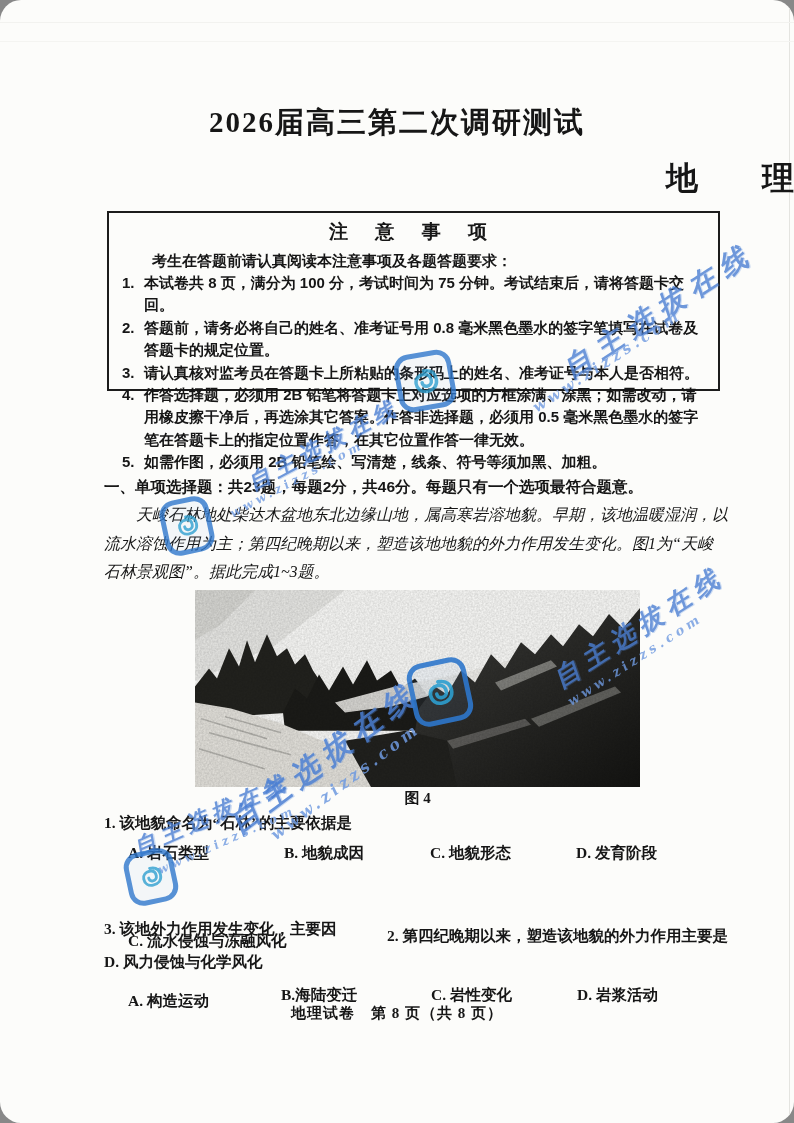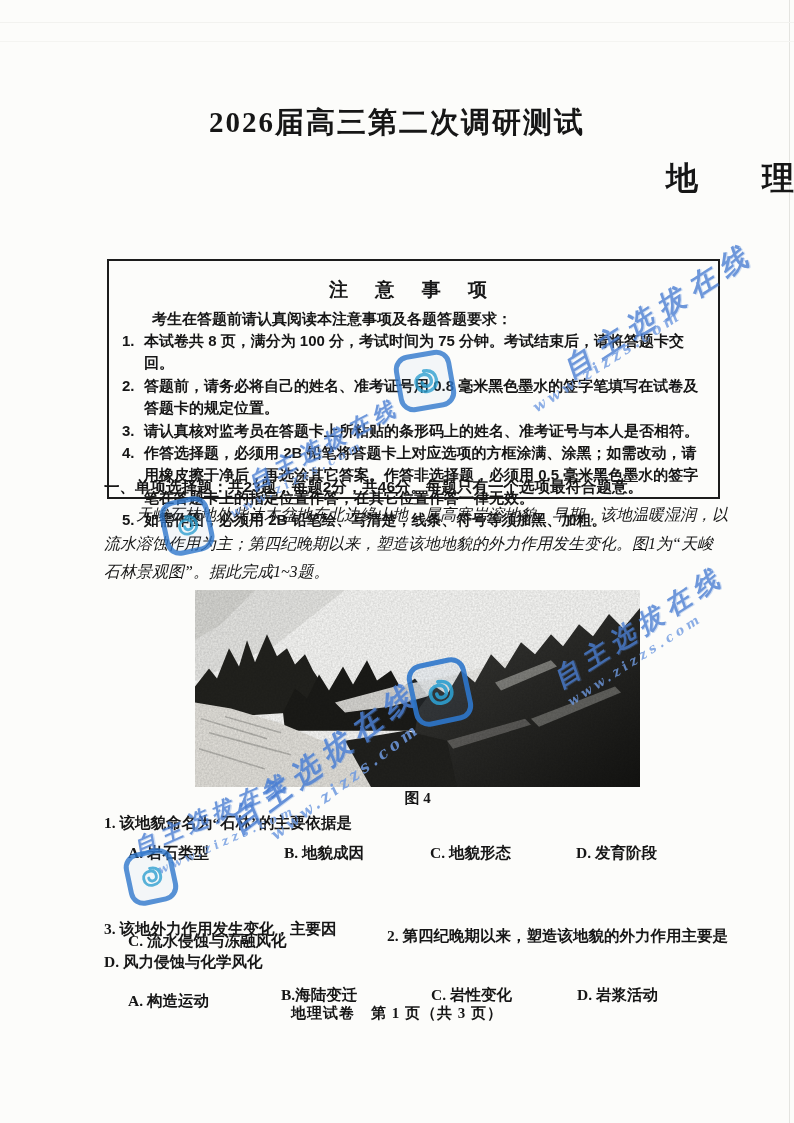--- a/index.html
+++ b/index.html
@@ -1,35 +1,36 @@
 <!DOCTYPE html>
 <html><head>
 <meta charset="utf-8">
 <style>
   * { margin:0; padding:0; box-sizing:border-box; }
   html,body { background:#888; }
   .page {
     position:relative; width:794px; height:1123px; margin:0 auto;
     background:#fcfcfa; overflow:hidden; color:#161616;
     font-family:"Liberation Serif", serif;
+    border-radius:21px;
   }
   .abs { position:absolute; }
   
   .scan-line-v { right:4px; top:0; bottom:0; width:1px; background:#e4e4e0; }
   .scan-line-h1 { left:0; right:0; top:22px; height:1px; background:#f2f2ef; }
   .scan-line-h2 { left:0; right:0; top:41px; height:1px; background:#f4f4f1; }
 
   .title { left:0; right:0; top:103px; text-align:center;
     font-size:29px; font-weight:700; letter-spacing:2px; }
   .subject { left:8px; right:0; top:157px; text-align:right;
     font-size:32px; font-weight:700; }
 
-  .notice { left:107px; top:211px; width:613px; height:240px;
-    border:2px solid #1c1c1c; padding:15px 13px 0 13px;
-    font-family:"Liberation Sans", sans-serif; font-size:15px;margin-top:48px; }
+  .notice { left:107px; top:211px; width:613px; height:180px;
+    border:2px solid #1c1c1c; padding:5px 13px 0 13px;
+    font-family:"Liberation Sans", sans-serif; font-size:15px; }
   .notice-heading { text-align:center; font-size:19px; font-weight:700;
     letter-spacing:11px; margin:1px 0 5px 0; }
   .notice-intro { font-weight:700; text-indent:2em; line-height:22px; }
   .notice-list { list-style:none; }
   .notice-list li { display:flex; font-weight:700; line-height:22.4px; }
   .notice-num { flex:0 0 22px; }
   .notice-text { flex:1; }
 
   .sec-head { left:104px; top:477px; width:622px;
     font-family:"Liberation Sans", sans-serif; font-size:15.5px; font-weight:700; }
@@ -150,21 +151,21 @@
   </div>
 
   <div class="abs qline q-stem" style="top:919px;">3. 该地外力作用发生变化，主要因</div>
   <div class="abs qline opt-row" style="top:985px;">
     <span class="opt ml w5">A. 构造运动</span>
     <span class="opt w6">B.海陆变迁</span>
     <span class="opt w3">C. 岩性变化</span>
     <span class="opt">D. 岩浆活动</span>
   </div>
 
-  <div class="abs footer">地理试卷　第 1 页（共 3 页）</div>
+  <div class="abs footer">地理试卷　第 8 页（共 8 页）</div>
 
   <div class="wm wm-logo" style="left:396px; top:352px; width:58px; height:58px; transform:rotate(-10deg);">
     <svg viewBox="0 0 40 40">
         <path d="M20 8 C30 8 33 14 33 20 C33 28 27 32 20 32 C13 32 9 27 9 21 C9 15 14 12 19 12 C25 12 27 16 27 20 C27 24 24 26 21 26 C18 26 16 24 16 21" fill="none" stroke="#2e9fd0" stroke-width="4" stroke-linecap="round"></path>
       </svg>
   </div>
   <div class="wm wm-brand" style="left:548px; top:292px; font-size:28px; letter-spacing:9px; transform:rotate(-33deg);">自主选拔在线</div>
   <div class="wm wm-url" style="left:520px; top:352px; font-size:15px; transform:rotate(-33deg);">www.zizzs.com</div>
 
   <div class="wm wm-logo" style="left:162px; top:498px; width:50px; height:56px; transform:rotate(-12deg);">

